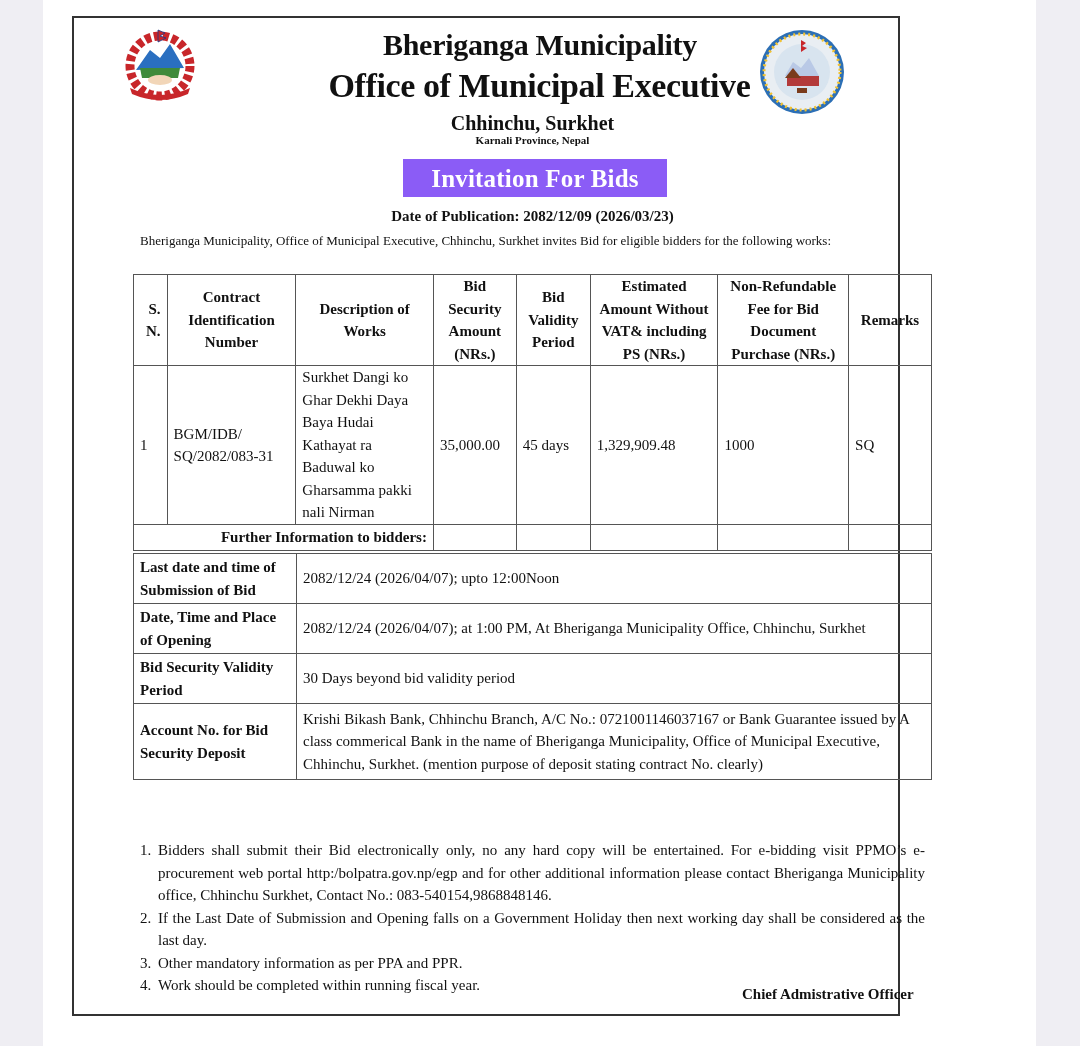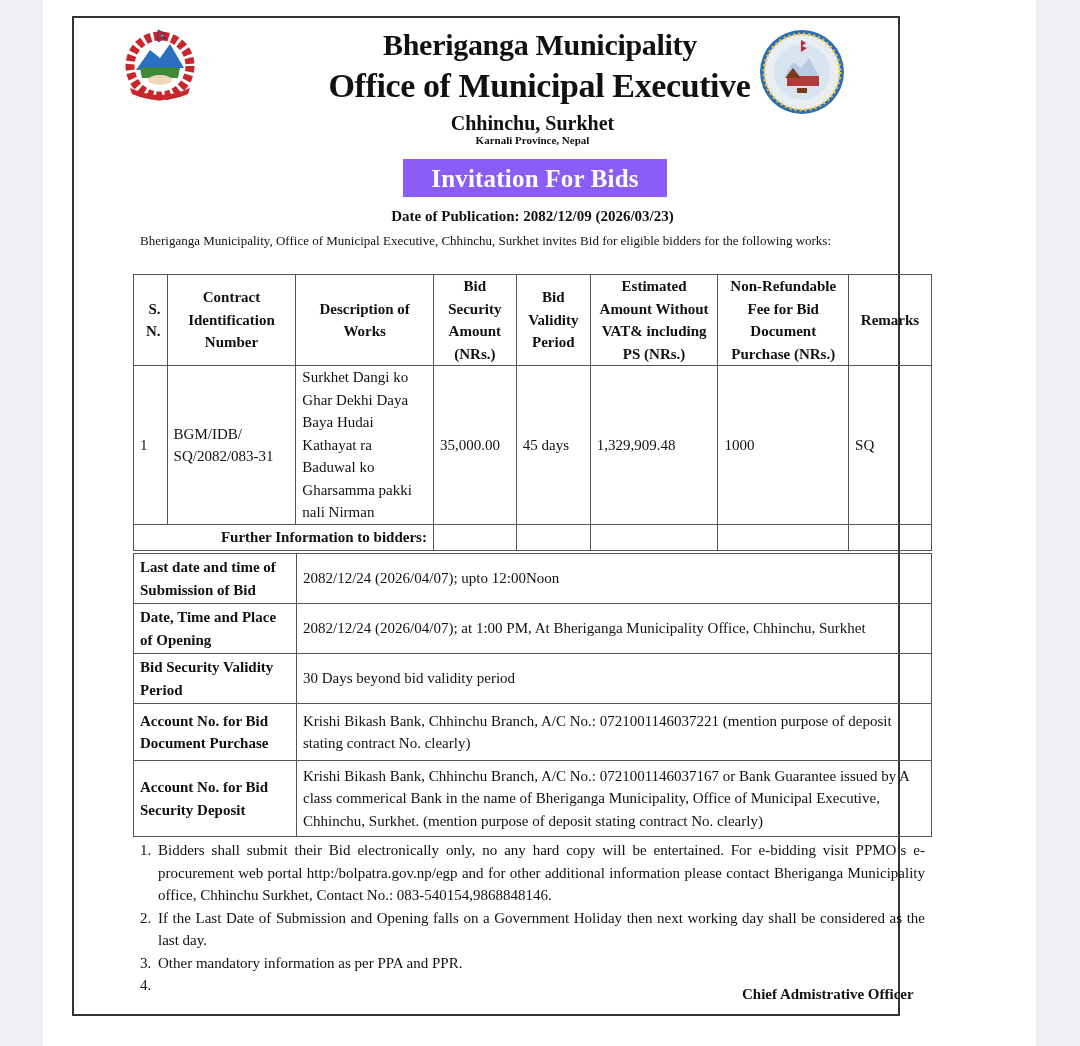--- a/index.html
+++ b/index.html
@@ -154,31 +154,27 @@
     <td>2082/12/24 (2026/04/07); upto 12:00Noon</td>
   </tr>
   <tr style="height:50px">
     <td class="lbl">Date, Time and Place of Opening</td>
     <td>2082/12/24 (2026/04/07); at 1:00 PM, At Bheriganga Municipality Office, Chhinchu, Surkhet</td>
   </tr>
   <tr style="height:50px">
     <td class="lbl">Bid Security Validity Period</td>
     <td>30 Days beyond bid validity period</td>
   </tr>
-  <tr style="height:57px">
-    <td class="lbl">Account No. for Bid Document Purchase</td>
-    <td>Krishi Bikash Bank, Chhinchu Branch, A/C No.: 0721001146037221 (mention purpose of deposit stating contract No. clearly)</td>
-  </tr>
   <tr style="height:76px">
     <td class="lbl">Account No. for Bid Security Deposit</td>
     <td>Krishi Bikash Bank, Chhinchu Branch, A/C No.: 0721001146037167 or Bank Guarantee issued by A class commerical Bank in the name of Bheriganga Municipality, Office of Municipal Executive, Chhinchu, Surkhet. (mention purpose of deposit stating contract No. clearly)</td>
   </tr>
 </tbody>
   </table>
 
 <ul class="notes">
   <li><span class="num">1.</span><span>Bidders shall submit their Bid electronically only, no any hard copy will be entertained. For e-bidding visit PPMO’s e-procurement web portal http:/bolpatra.gov.np/egp and for other additional information please contact Bheriganga Municipality office, Chhinchu Surkhet, Contact No.: 083-540154,9868848146.</span></li>
   <li><span class="num">2.</span><span>If the Last Date of Submission and Opening falls on a Government Holiday then next working day shall be considered as the last day.</span></li>
   <li><span class="num">3.</span><span>Other mandatory information as per PPA and PPR.</span></li>
-  <li><span class="num">4.</span></li>
+  <li><span class="num">4.</span><span>Work should be completed within running fiscal year.</span></li>
 </ul>
 
 <div class="sign">Chief Admistrative Officer</div>
 
 </body></html>

